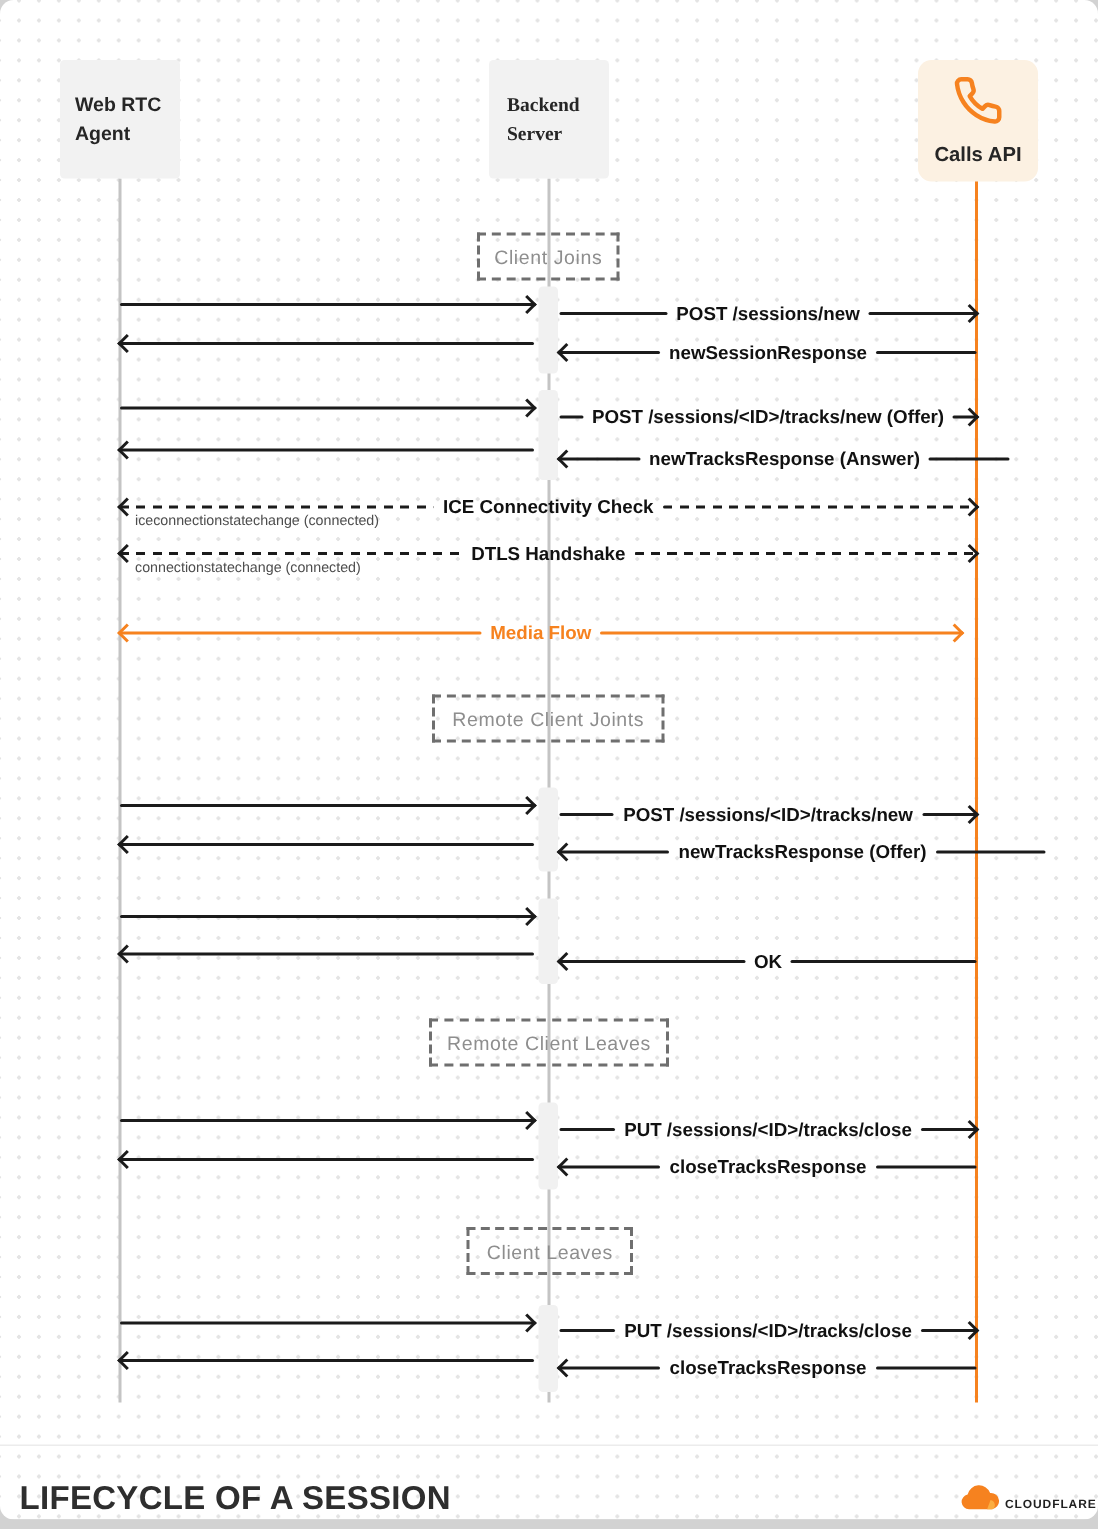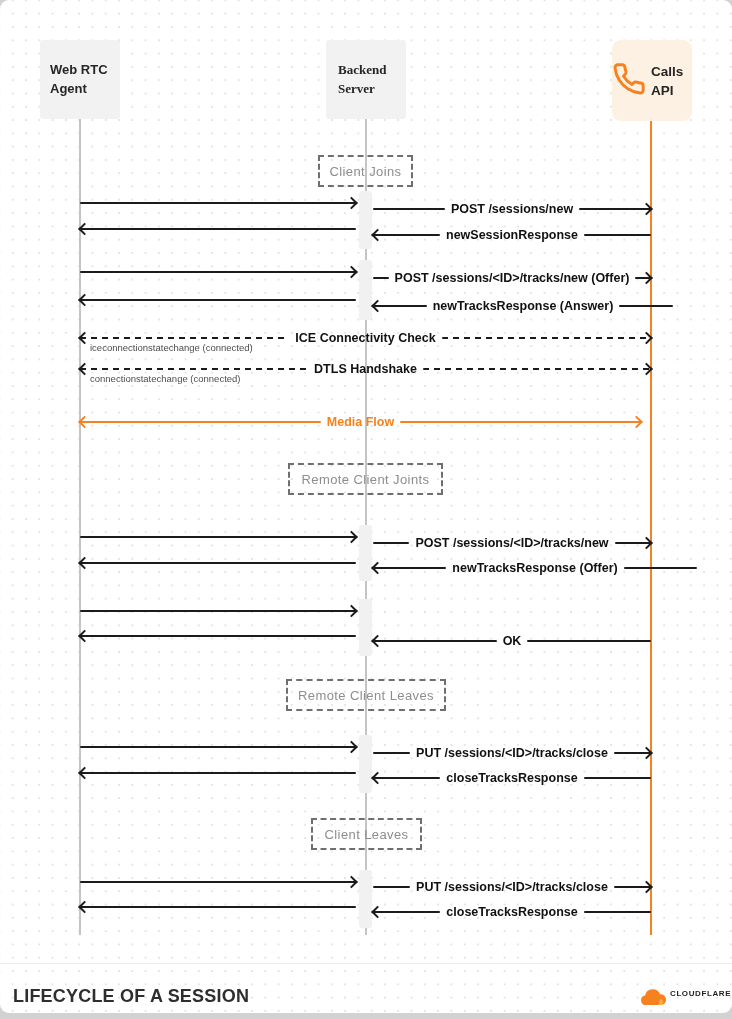--- a/index.html
+++ b/index.html
@@ -14,21 +14,21 @@
   .lifeline{position:absolute;top:119px;height:816px;width:2px;background:#C4C4C4;z-index:1;}
   .lifeline.accent{width:2.5px;background:#F6821F;}
   
   .act{position:absolute;left:359px;width:13px;background:#F1F1F1;border-radius:3px;z-index:2;}
   
   .actor{
     position:absolute;top:40px;width:80px;height:79px;background:#F2F2F2;border-radius:3px;
     display:flex;align-items:center;justify-content:center;text-align:left;
     font-weight:700;font-size:13px;color:#262626;line-height:1.4;z-index:5;padding:0;
   }
-  .actor.calls{background:#FCF1E2;border-radius:9px;gap:5px;padding-top:2px;}
+  .actor.calls{background:#FCF1E2;border-radius:9px;flex-direction:column;gap:5px;padding-top:2px;}
   .actor.calls .alabel{font-size:13.5px;}
   
   .phase{
     position:absolute;height:32px;border:2px dashed #6F6F6F;box-sizing:border-box;
     display:flex;align-items:center;justify-content:center;
     font-size:13px;color:#8E8E8E;letter-spacing:0.4px;z-index:3;white-space:nowrap;
   }
   
   .msg{position:absolute;height:14px;display:flex;align-items:center;z-index:4;}
   .msg .seg{flex:1;height:2.5px;min-width:4px;background:#1B1B1B;border-radius:1px;}
@@ -38,22 +38,22 @@
   .chev.r{right:0;border-top:2.5px solid #1B1B1B;border-right:2.5px solid #1B1B1B;transform:translateY(-50%) rotate(45deg);}
   .chev.l{left:0;border-bottom:2.5px solid #1B1B1B;border-left:2.5px solid #1B1B1B;transform:translateY(-50%) rotate(45deg);}
   .msg.orange .seg{background:#F6821F;}
   .msg.orange .lbl{color:#F6821F;}
   .msg.orange .chev.r{border-color:#F6821F;}
   .msg.orange .chev.l{border-color:#F6821F;}
   
   .note{position:absolute;font-size:9.5px;color:#4D4D4D;z-index:4;white-space:nowrap;}
   
   .divider{position:absolute;left:0;right:0;top:963px;height:1px;background:#ECECEC;}
-  .title{position:absolute;left:13px;top:986px;font-size:18px;font-weight:700;color:#2E2E2E;letter-spacing:0.2px;}
-  .brand{position:absolute;left:639px;top:989px;height:18px;display:flex;align-items:flex-start;gap:4px;}
+  .title{position:absolute;left:13px;top:986px;font-size:22px;font-weight:700;color:#2E2E2E;letter-spacing:0.2px;}
+  .brand{position:absolute;left:639px;top:989px;height:18px;display:flex;align-items:flex-end;gap:4px;}
   .brand-text{font-size:8px;font-weight:800;letter-spacing:0.6px;color:#1F1F1F;}
 </style>
 </head>
 <body>
 
 <div class="page">
 
   <div class="lifeline" style="left:78.5px"></div>
   <div class="lifeline" style="left:365px"></div>
   <div class="lifeline accent" style="left:649.5px"></div>

